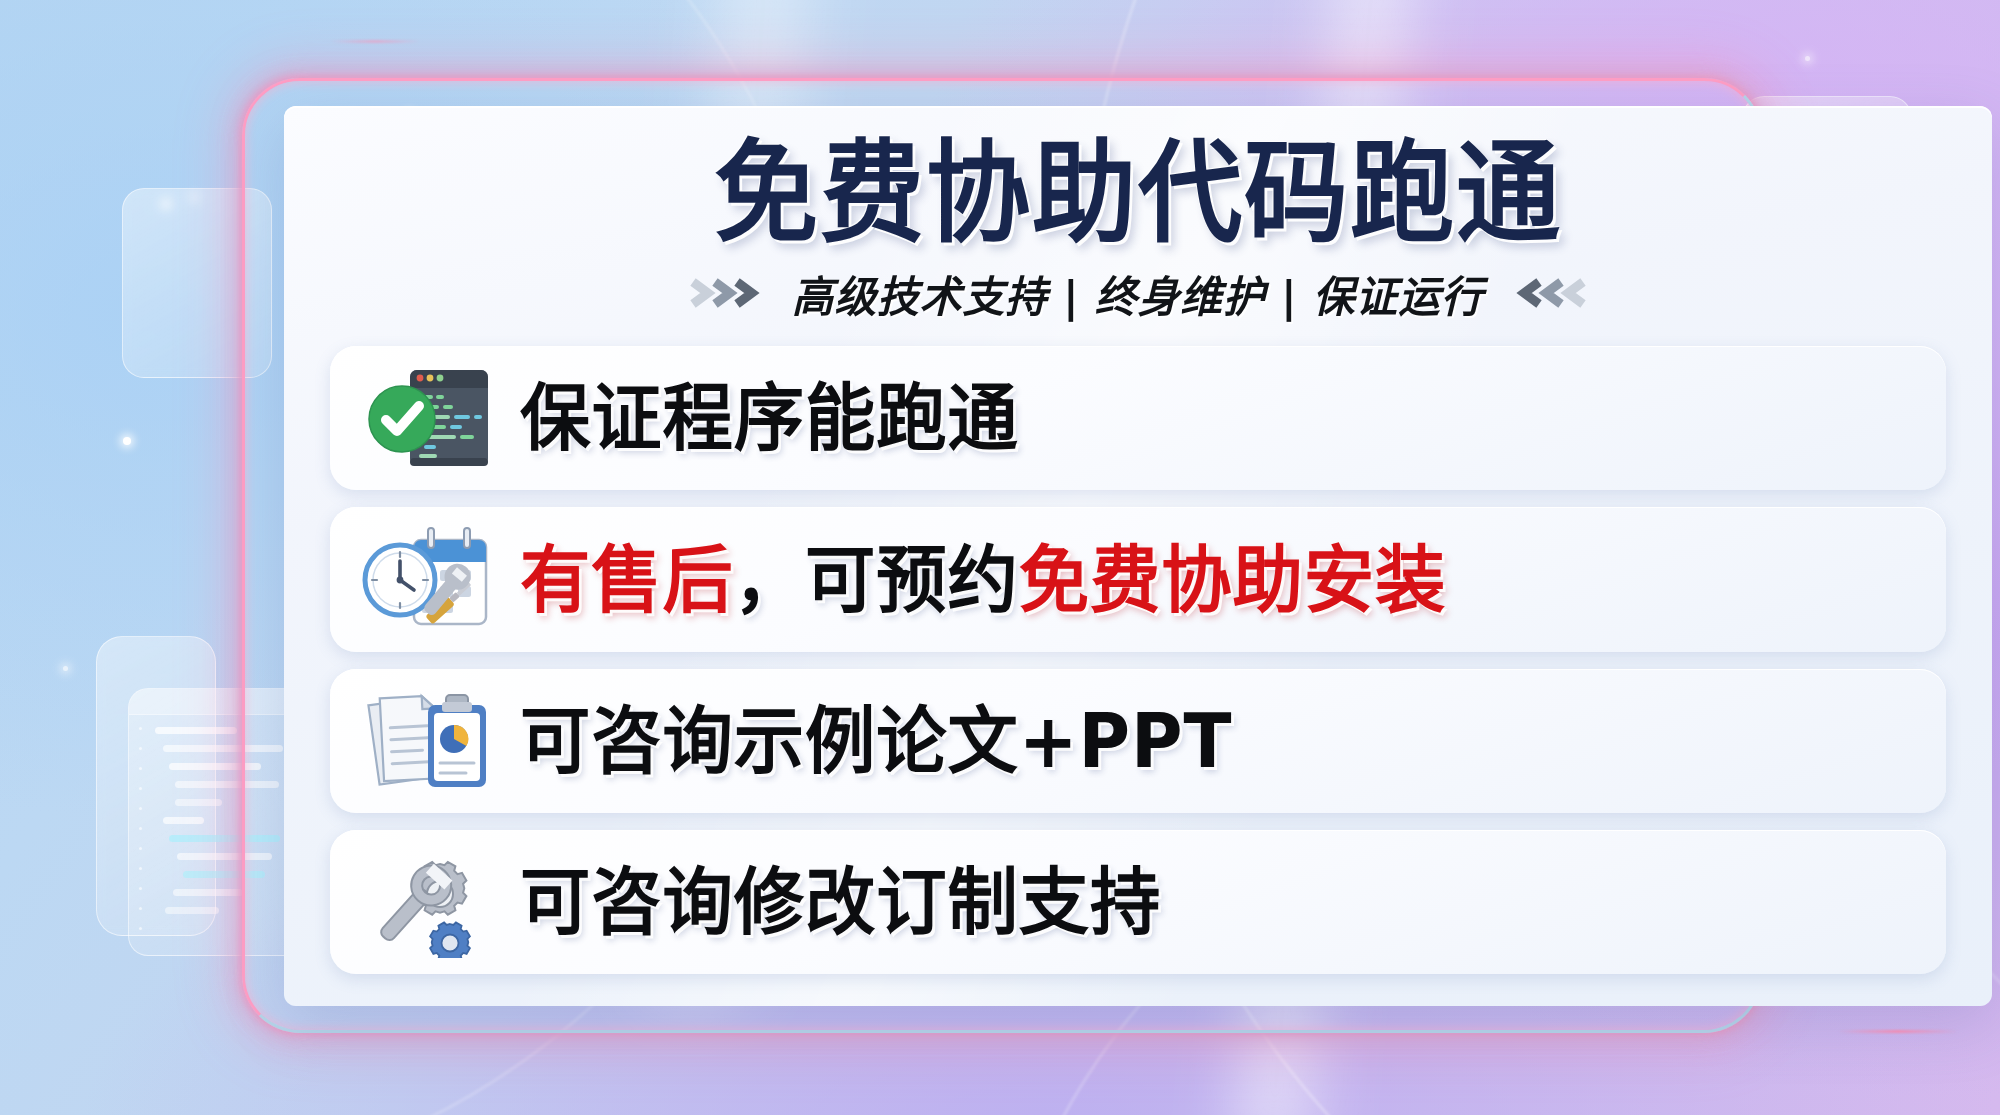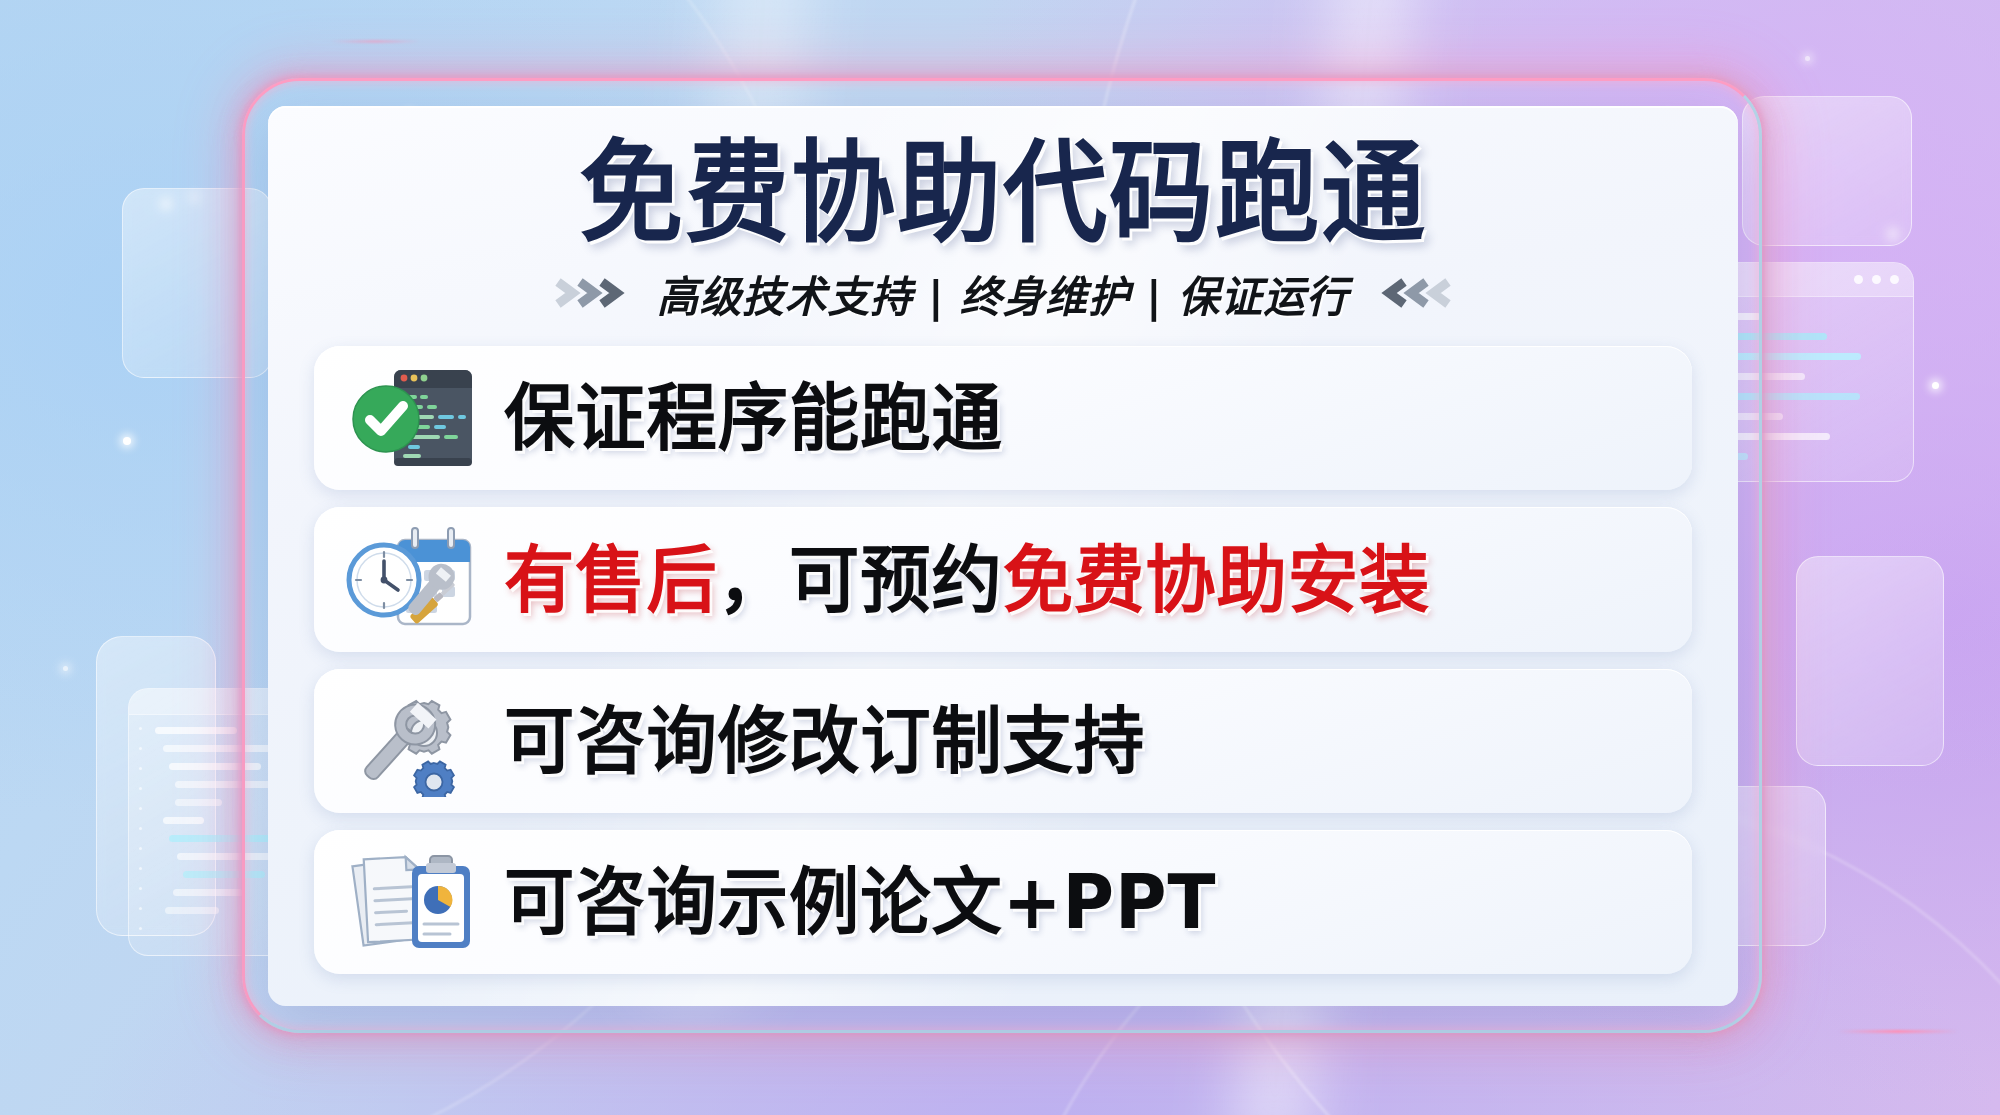--- a/index.html
+++ b/index.html
@@ -122,22 +122,22 @@
     border-right-color:#9ee8f5;
     border-bottom-color:#9ee8f5;
     box-shadow:0 0 20px 6px rgba(130,225,245,.30);
     pointer-events:none;
     opacity:.75;
   }
 
   
   .card {
     position:absolute;
-    left:268px; top:106px; width:1470px; height:900px;
-    border-radius:18px;
+    left:284px; top:106px; width:1708px; height:900px;
+    border-radius:12px;
     background:linear-gradient(168deg,#fbfcff 0%,#f2f5fc 34%,#eef3fb 62%,#e9f0fa 100%);
     box-shadow:0 18px 60px rgba(90,110,170,.22), 0 2px 0 rgba(255,255,255,.9) inset;
     overflow:hidden;
     display:flex; flex-direction:column;
     padding:26px 46px 32px;
   }
   .card::before {
     content:""; position:absolute; inset:0;
     background:linear-gradient(115deg, rgba(255,255,255,0) 30%, rgba(255,255,255,.55) 46%, rgba(255,255,255,0) 62%);
     pointer-events:none;
@@ -420,46 +420,20 @@
         </div>
         <div class="row-text">
           <span class="red">有售后</span><span>，可预约</span><span class="red">免费协助安装</span>
         </div>
       </div>
 
       <div class="row">
         <div class="row-icon">
           <svg viewBox="0 0 132 112" aria-hidden="true">
 
-            <g fill="#b9bfca" stroke="#8e96a3" stroke-width="2">
-              <path d="M78 18l4.5 1.2 3.3-3.3 7.6 4.4-1.2 4.5 3.3 3.3 4.5-1.2 4.4 7.6-3.3 3.3 1.2 4.5-1.2 4.5 3.3 3.3-4.4 7.6-4.5-1.2-3.3 3.3 1.2 4.5-7.6 4.4-3.3-3.3-4.5 1.2-4.5-1.2-3.3 3.3-7.6-4.4 1.2-4.5-3.3-3.3-4.5 1.2-4.4-7.6 3.3-3.3-1.2-4.5 1.2-4.5-3.3-3.3 4.4-7.6 4.5 1.2 3.3-3.3-1.2-4.5 7.6-4.4 3.3 3.3z"></path>
-            </g>
-            <circle cx="78" cy="48" r="13" fill="#eef1f5" stroke="#8e96a3" stroke-width="2"></circle>
-
-            <g fill="#4f7fc4" stroke="#3c66a3" stroke-width="1.8">
-              <path d="M88 78l3.4.9 2.5-2.5 5.7 3.3-.9 3.4 2.5 2.5 3.4-.9 3.3 5.7-2.5 2.5.9 3.4-.9 3.4 2.5 2.5-3.3 5.7-3.4-.9-2.5 2.5.9 3.4-5.7 3.3-2.5-2.5-3.4.9-3.4-.9-2.5 2.5-5.7-3.3.9-3.4-2.5-2.5-3.4.9-3.3-5.7 2.5-2.5-.9-3.4.9-3.4-2.5-2.5 3.3-5.7 3.4.9 2.5-2.5-.9-3.4 5.7-3.3 2.5 2.5z"></path>
-            </g>
-            <circle cx="88" cy="97" r="8.5" fill="#dfe6f0" stroke="#3c66a3" stroke-width="1.8"></circle>
-
-            <g transform="rotate(42 50 60)">
-              <rect x="43" y="40" width="15" height="62" rx="6" fill="#b9bfca" stroke="#8e96a3" stroke-width="2"></rect>
-              <path d="M50.5 12a20 20 0 0 0-14 34.2 20 20 0 1 0 28-28.6A20 20 0 0 0 50.5 12zm0 11a9 9 0 1 1 0 18 9 9 0 0 1 0-18z" fill="#b9bfca" stroke="#8e96a3" stroke-width="2"></path>
-              <path d="M38 14h25v12H38z" fill="#f2f4f8"></path>
-            </g>
-          </svg>
-        </div>
-        <div class="row-text">
-          <span>可咨询修改订制支持</span>
-        </div>
-      </div>
-
-      <div class="row">
-        <div class="row-icon">
-          <svg viewBox="0 0 132 112" aria-hidden="true">
-
             <g transform="rotate(-8 40 58)">
               <path d="M12 16h44l12 12v68H12z" fill="#e9edf3" stroke="#9fb0c6" stroke-width="2.2"></path>
             </g>
             <g transform="rotate(-3 44 56)">
               <path d="M20 12h42l13 13v70H20z" fill="#f6f8fb" stroke="#9fb0c6" stroke-width="2.2"></path>
               <path d="M62 12l13 13H62z" fill="#d5dde8" stroke="#9fb0c6" stroke-width="2.2"></path>
               <g stroke="#b8c4d4" stroke-width="3" stroke-linecap="round">
                 <line x1="29" y1="42" x2="66" y2="42"></line>
                 <line x1="29" y1="54" x2="66" y2="54"></line>
                 <line x1="29" y1="66" x2="60" y2="66"></line>
@@ -478,15 +452,41 @@
               <line x1="78" y1="78" x2="112" y2="78"></line>
               <line x1="78" y1="88" x2="104" y2="88"></line>
             </g>
           </svg>
         </div>
         <div class="row-text">
           <span>可咨询示例论文+PPT</span>
         </div>
       </div>
 
+      <div class="row">
+        <div class="row-icon">
+          <svg viewBox="0 0 132 112" aria-hidden="true">
+
+            <g fill="#b9bfca" stroke="#8e96a3" stroke-width="2">
+              <path d="M78 18l4.5 1.2 3.3-3.3 7.6 4.4-1.2 4.5 3.3 3.3 4.5-1.2 4.4 7.6-3.3 3.3 1.2 4.5-1.2 4.5 3.3 3.3-4.4 7.6-4.5-1.2-3.3 3.3 1.2 4.5-7.6 4.4-3.3-3.3-4.5 1.2-4.5-1.2-3.3 3.3-7.6-4.4 1.2-4.5-3.3-3.3-4.5 1.2-4.4-7.6 3.3-3.3-1.2-4.5 1.2-4.5-3.3-3.3 4.4-7.6 4.5 1.2 3.3-3.3-1.2-4.5 7.6-4.4 3.3 3.3z"></path>
+            </g>
+            <circle cx="78" cy="48" r="13" fill="#eef1f5" stroke="#8e96a3" stroke-width="2"></circle>
+
+            <g fill="#4f7fc4" stroke="#3c66a3" stroke-width="1.8">
+              <path d="M88 78l3.4.9 2.5-2.5 5.7 3.3-.9 3.4 2.5 2.5 3.4-.9 3.3 5.7-2.5 2.5.9 3.4-.9 3.4 2.5 2.5-3.3 5.7-3.4-.9-2.5 2.5.9 3.4-5.7 3.3-2.5-2.5-3.4.9-3.4-.9-2.5 2.5-5.7-3.3.9-3.4-2.5-2.5-3.4.9-3.3-5.7 2.5-2.5-.9-3.4.9-3.4-2.5-2.5 3.3-5.7 3.4.9 2.5-2.5-.9-3.4 5.7-3.3 2.5 2.5z"></path>
+            </g>
+            <circle cx="88" cy="97" r="8.5" fill="#dfe6f0" stroke="#3c66a3" stroke-width="1.8"></circle>
+
+            <g transform="rotate(42 50 60)">
+              <rect x="43" y="40" width="15" height="62" rx="6" fill="#b9bfca" stroke="#8e96a3" stroke-width="2"></rect>
+              <path d="M50.5 12a20 20 0 0 0-14 34.2 20 20 0 1 0 28-28.6A20 20 0 0 0 50.5 12zm0 11a9 9 0 1 1 0 18 9 9 0 0 1 0-18z" fill="#b9bfca" stroke="#8e96a3" stroke-width="2"></path>
+              <path d="M38 14h25v12H38z" fill="#f2f4f8"></path>
+            </g>
+          </svg>
+        </div>
+        <div class="row-text">
+          <span>可咨询修改订制支持</span>
+        </div>
+      </div>
+
     </div>
   </div>
 </div>
 
 </body></html>

